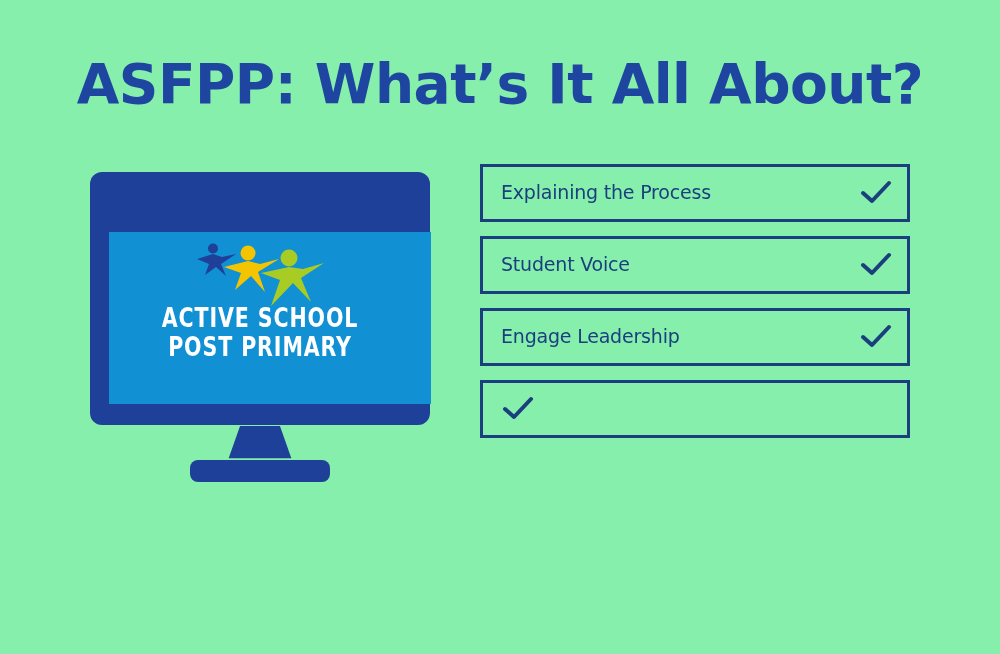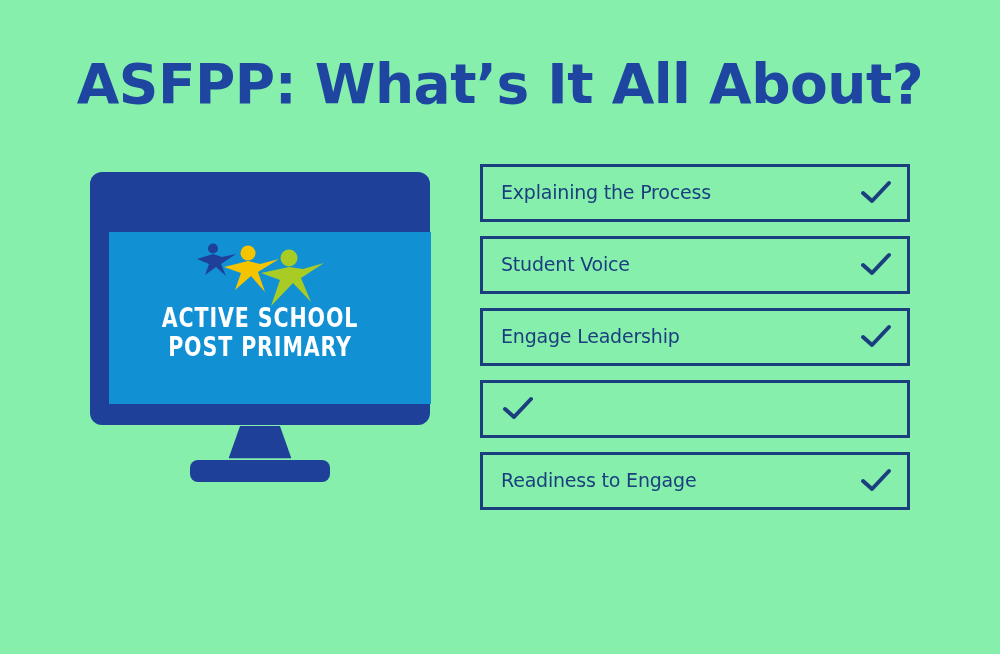--- a/index.html
+++ b/index.html
@@ -229,22 +229,16 @@
         <path d="M4 15 L13 23 L30 5" fill="none" stroke="#1b3f7e" stroke-width="4" stroke-linecap="round" stroke-linejoin="round"></path>
       </svg>
     </div>
 
     <div class="check-item">
       <svg class="check-mark" viewBox="0 0 34 30">
         <path d="M4 15 L13 23 L30 5" fill="none" stroke="#1b3f7e" stroke-width="4" stroke-linecap="round" stroke-linejoin="round"></path>
       </svg>
     </div>
 
-    <div class="check-item">
-      <span class="check-label">Readiness to Engage</span>
-      <svg class="check-mark" viewBox="0 0 34 30">
-        <path d="M4 15 L13 23 L30 5" fill="none" stroke="#1b3f7e" stroke-width="4" stroke-linecap="round" stroke-linejoin="round"></path>
-      </svg>
-    </div>
 
   </div>
 
 </div>
 
 </body></html>

